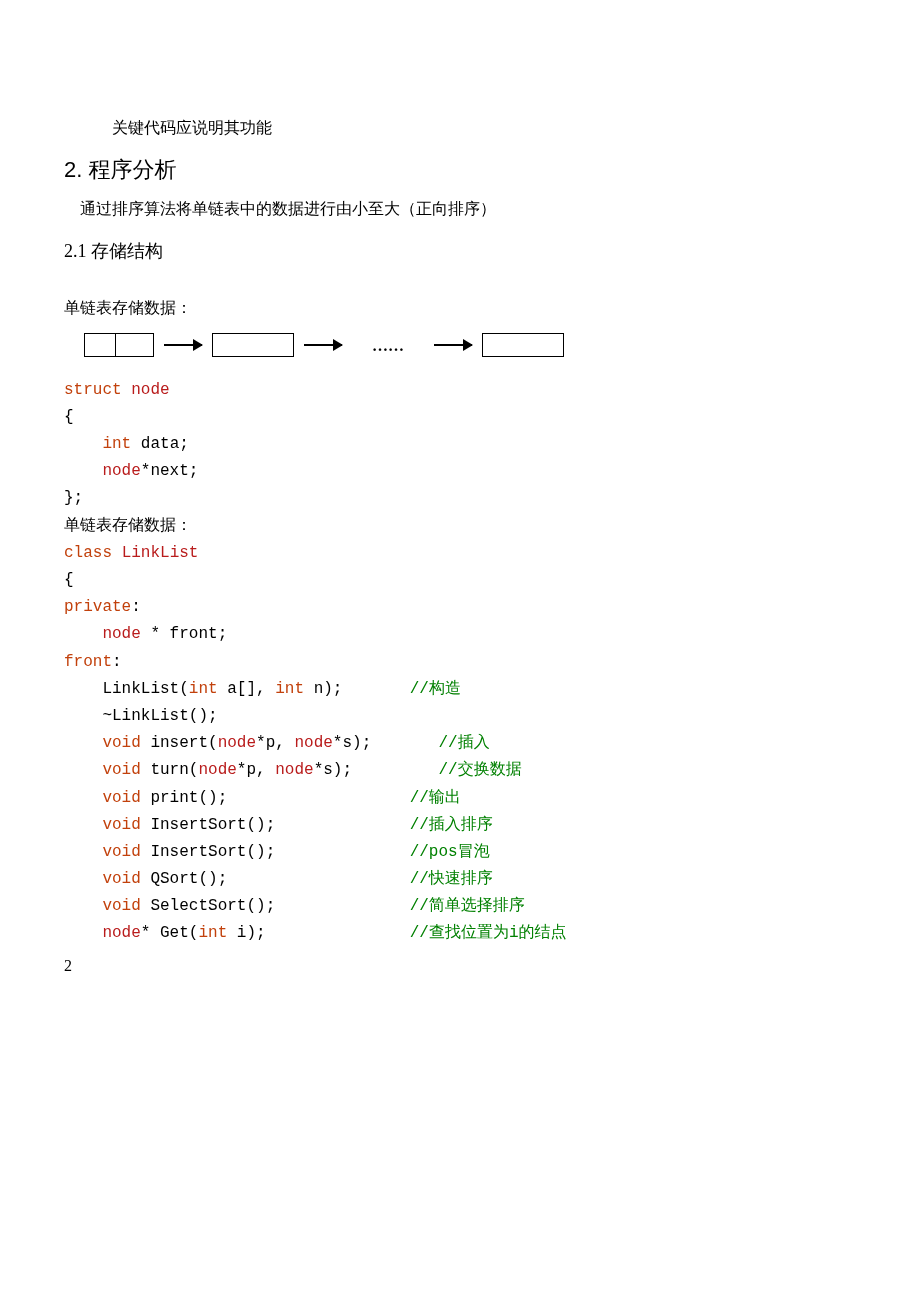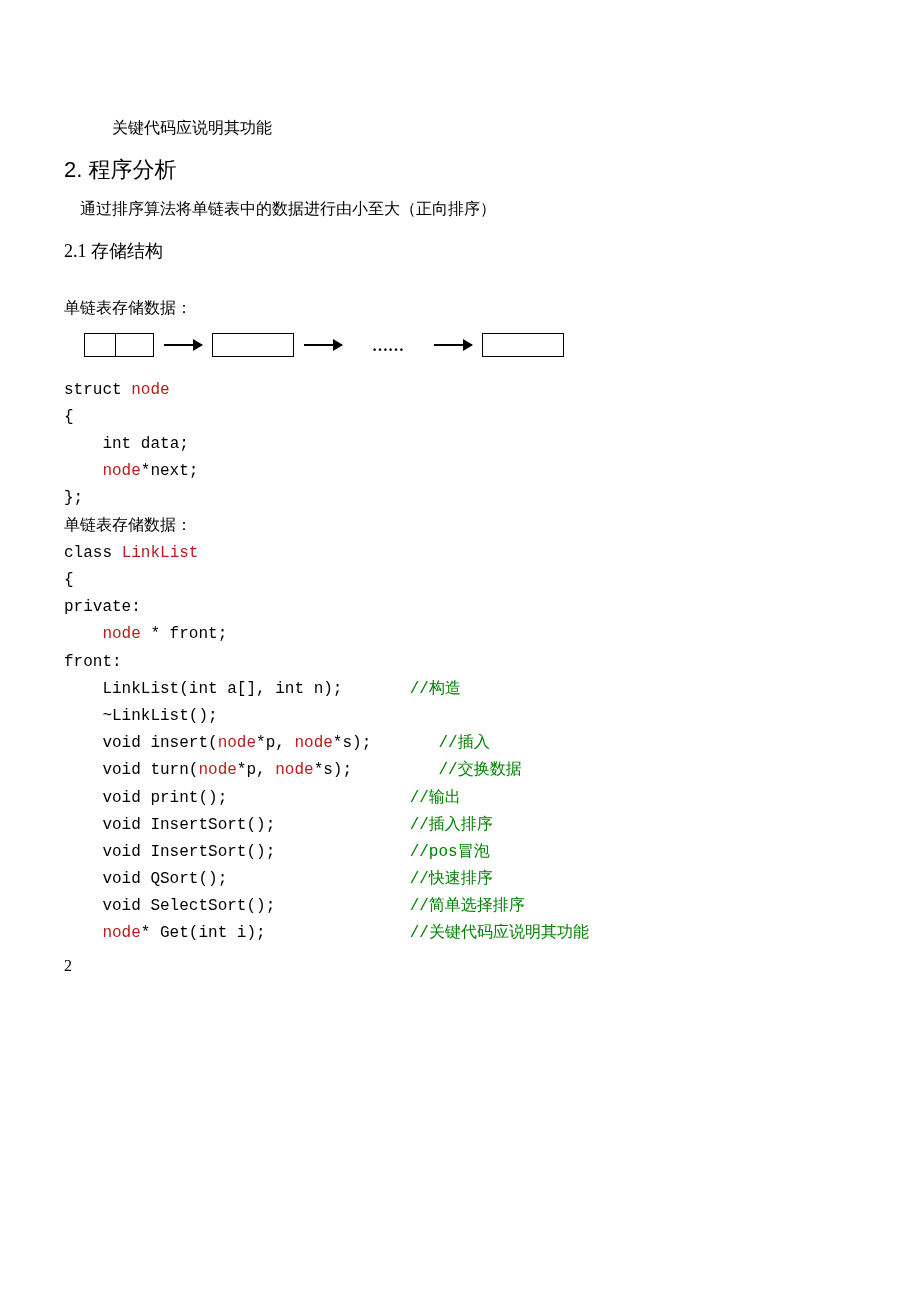--- a/index.html
+++ b/index.html
@@ -76,21 +76,21 @@
   .dots {
     font-weight: bold;
     margin: 0 20px;
   }
   .code {
     font-family: "Courier New", "SimSun", monospace;
     font-size: 16px;
     line-height: 1.7;
     white-space: pre;
   }
-  .kw { color: #000000; }
+  .kw { color: #c2410c; }
   .ty { color: #b91c1c; }
   .cm { color: #008000; }
   .page-num {
     font-size: 16px;
     margin-top: 4px;
   }
 </style>
 </head>
 <body>
 
@@ -128,16 +128,16 @@
 <span class="kw">front</span><span>:</span>
 <span>    LinkList(</span><span class="kw">int</span><span> a[], </span><span class="kw">int</span><span> n);       </span><span class="cm">//构造</span>
 <span>    ~LinkList();</span>
 <span>    </span><span class="kw">void</span><span> insert(</span><span class="ty">node</span><span>*p, </span><span class="ty">node</span><span>*s);       </span><span class="cm">//插入</span>
 <span>    </span><span class="kw">void</span><span> turn(</span><span class="ty">node</span><span>*p, </span><span class="ty">node</span><span>*s);       </span>  <span class="cm">//交换数据</span>
 <span>    </span><span class="kw">void</span><span> print();                   </span><span class="cm">//输出</span>
 <span>    </span><span class="kw">void</span><span> InsertSort();              </span><span class="cm">//插入排序</span>
 <span>    </span><span class="kw">void</span><span> InsertSort();              </span><span class="cm">//pos冒泡</span>
 <span>    </span><span class="kw">void</span><span> QSort();                   </span><span class="cm">//快速排序</span>
 <span>    </span><span class="kw">void</span><span> SelectSort();              </span><span class="cm">//简单选择排序</span>
-<span>    </span><span class="ty">node</span><span>* Get(</span><span class="kw">int</span><span> i);               </span><span class="cm">//关键代码应说明其功能</span></div>
+<span>    </span><span class="ty">node</span><span>* Get(</span><span class="kw">int</span><span> i);               </span><span class="cm">//查找位置为i的结点</span></div>
 
   <div class="page-num">2</div>
 </div>
 
 </body></html>

